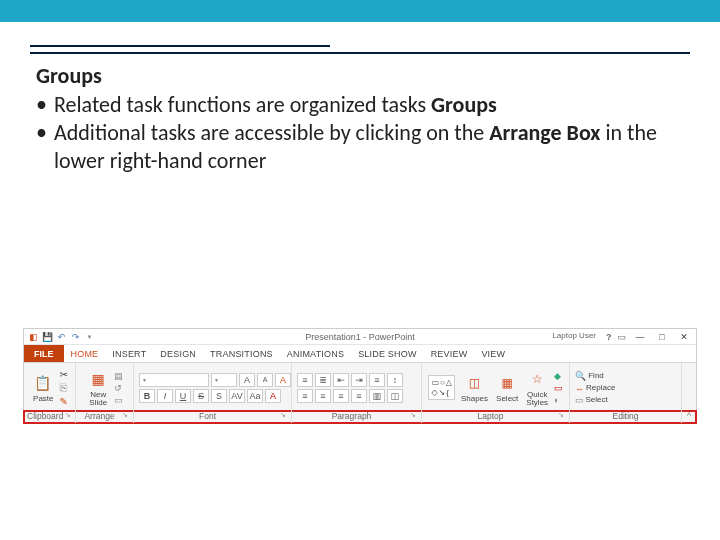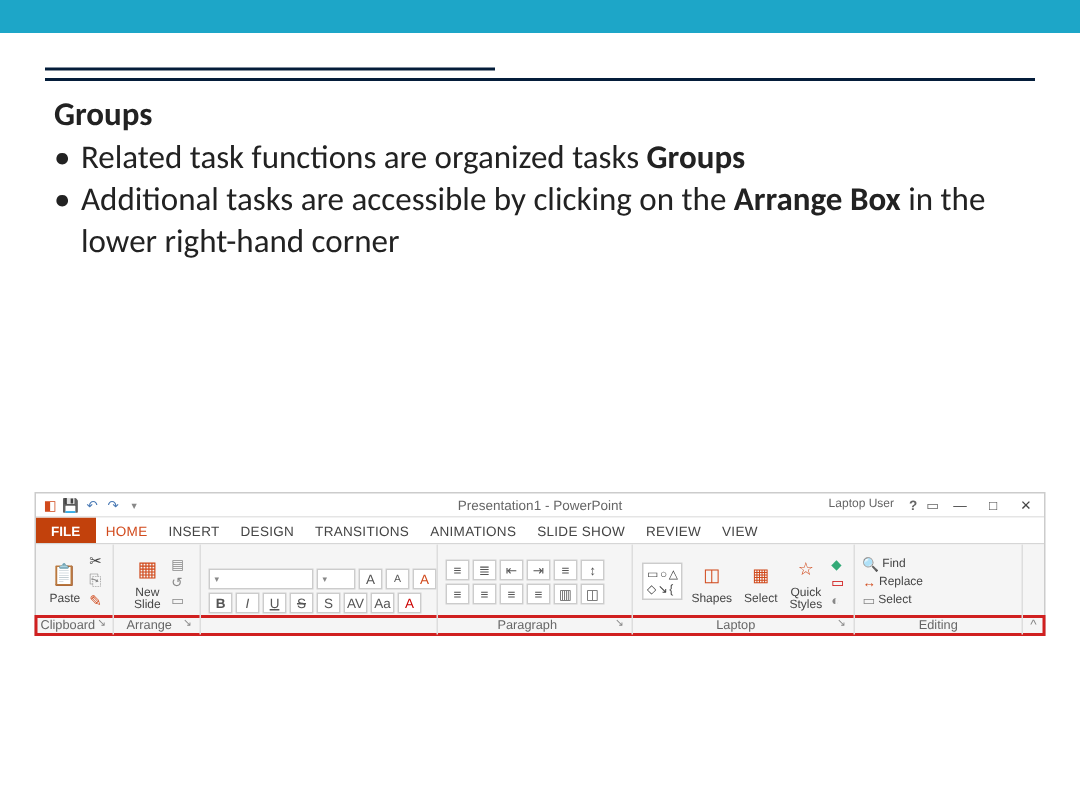--- a/index.html
+++ b/index.html
@@ -361,20 +361,24 @@
           <div class="row">
             <span class="midbtn" style="font-weight:bold">B</span>
             <span class="midbtn" style="font-style:italic">I</span>
             <span class="midbtn" style="text-decoration:underline">U</span>
             <span class="midbtn" style="text-decoration:line-through">S</span>
             <span class="midbtn">S</span>
             <span class="midbtn">AV</span>
             <span class="midbtn">Aa</span>
             <span class="midbtn" style="color:#c00">A</span>
           </div>
+        </div>
+        <div class="group-label-row">
+          <span class="group-label">Font</span>
+          <span class="launcher">↘</span>
         </div>
       </div>
 
       <div class="group" style="width:130px">
         <div class="group-inner stack" style="align-items:flex-start;padding:2px 2px">
           <div class="row">
             <span class="midbtn">≡</span>
             <span class="midbtn">≣</span>
             <span class="midbtn">⇤</span>
             <span class="midbtn">⇥</span>

